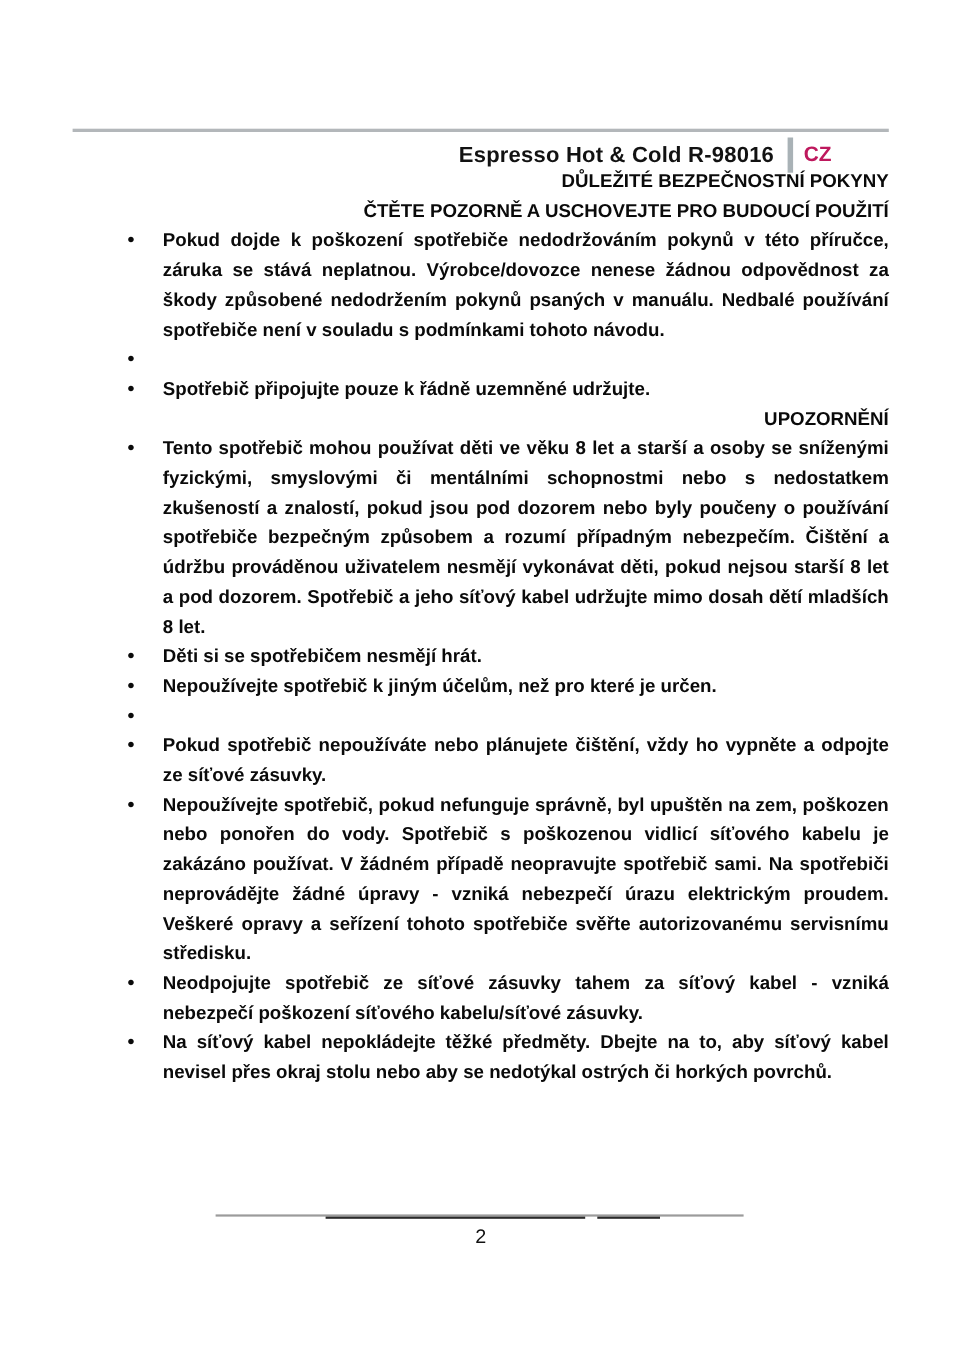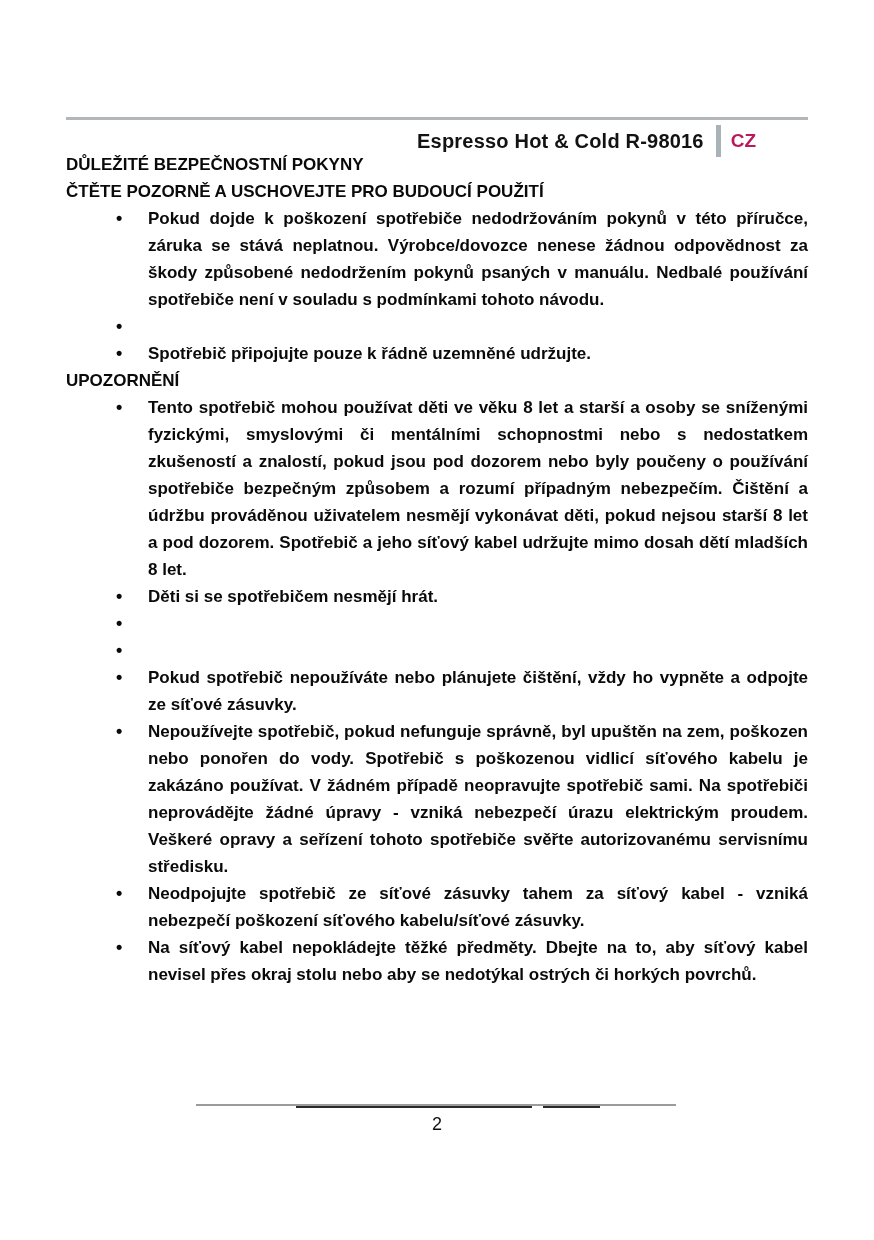--- a/index.html
+++ b/index.html
@@ -32,21 +32,21 @@
   }
   .header-lang { font-size: 19px; font-weight: 700; color: #4d7d9b; }
   .header-rule {
     position: absolute; top: 117px; left: 66px;
     width: 742px; height: 3px; background: #b3b7ba;
   }
   .content {
     position: absolute; top: 151px; left: 66px; width: 742px;
     font-size: 17px; font-weight: 700; line-height: 27px; color: #0a0a0a;
   }
-  .doc-heading { text-align: left; }
+  .doc-heading { text-align: right; margin-left: 16px; }
   ul.bullets { list-style: none; margin: 0; padding: 0; }
   .bullet-item { display: flex; align-items: flex-start; }
   .bullet-dot {
     flex: 0 0 82px; padding-left: 50px;
     font-size: 18px; line-height: 27px;
   }
   .bullet-text { flex: 1; text-align: justify; }
   .footer-rule {
     position: absolute; top: 1104px; left: 196px;
     width: 480px; height: 2px; background: #9b9b9b;
@@ -96,20 +96,21 @@
       <li class="bullet-item">
         <span class="bullet-dot">•</span>
         <span class="bullet-text">Tento spotřebič mohou používat děti ve věku 8 let a starší a osoby se sníženými fyzickými, smyslovými či mentálními schopnostmi nebo s nedostatkem zkušeností a znalostí, pokud jsou pod dozorem nebo byly poučeny o používání spotřebiče bezpečným způsobem a rozumí případným nebezpečím. Čištění a údržbu prováděnou uživatelem nesmějí vykonávat děti, pokud nejsou starší 8 let a pod dozorem. Spotřebič a jeho síťový kabel udržujte mimo dosah dětí mladších 8 let.</span>
       </li>
       <li class="bullet-item">
         <span class="bullet-dot">•</span>
         <span class="bullet-text">Děti si se spotřebičem nesmějí hrát.</span>
       </li>
       <li class="bullet-item">
         <span class="bullet-dot">•</span>
+        <span class="bullet-text">Nepoužívejte spotřebič k jiným účelům, než pro které je určen.</span>
       </li>
       <li class="bullet-item">
         <span class="bullet-dot">•</span>
       </li>
       <li class="bullet-item">
         <span class="bullet-dot">•</span>
         <span class="bullet-text">Pokud spotřebič nepoužíváte nebo plánujete čištění, vždy ho vypněte a odpojte ze síťové zásuvky.</span>
       </li>
       <li class="bullet-item">
         <span class="bullet-dot">•</span>

